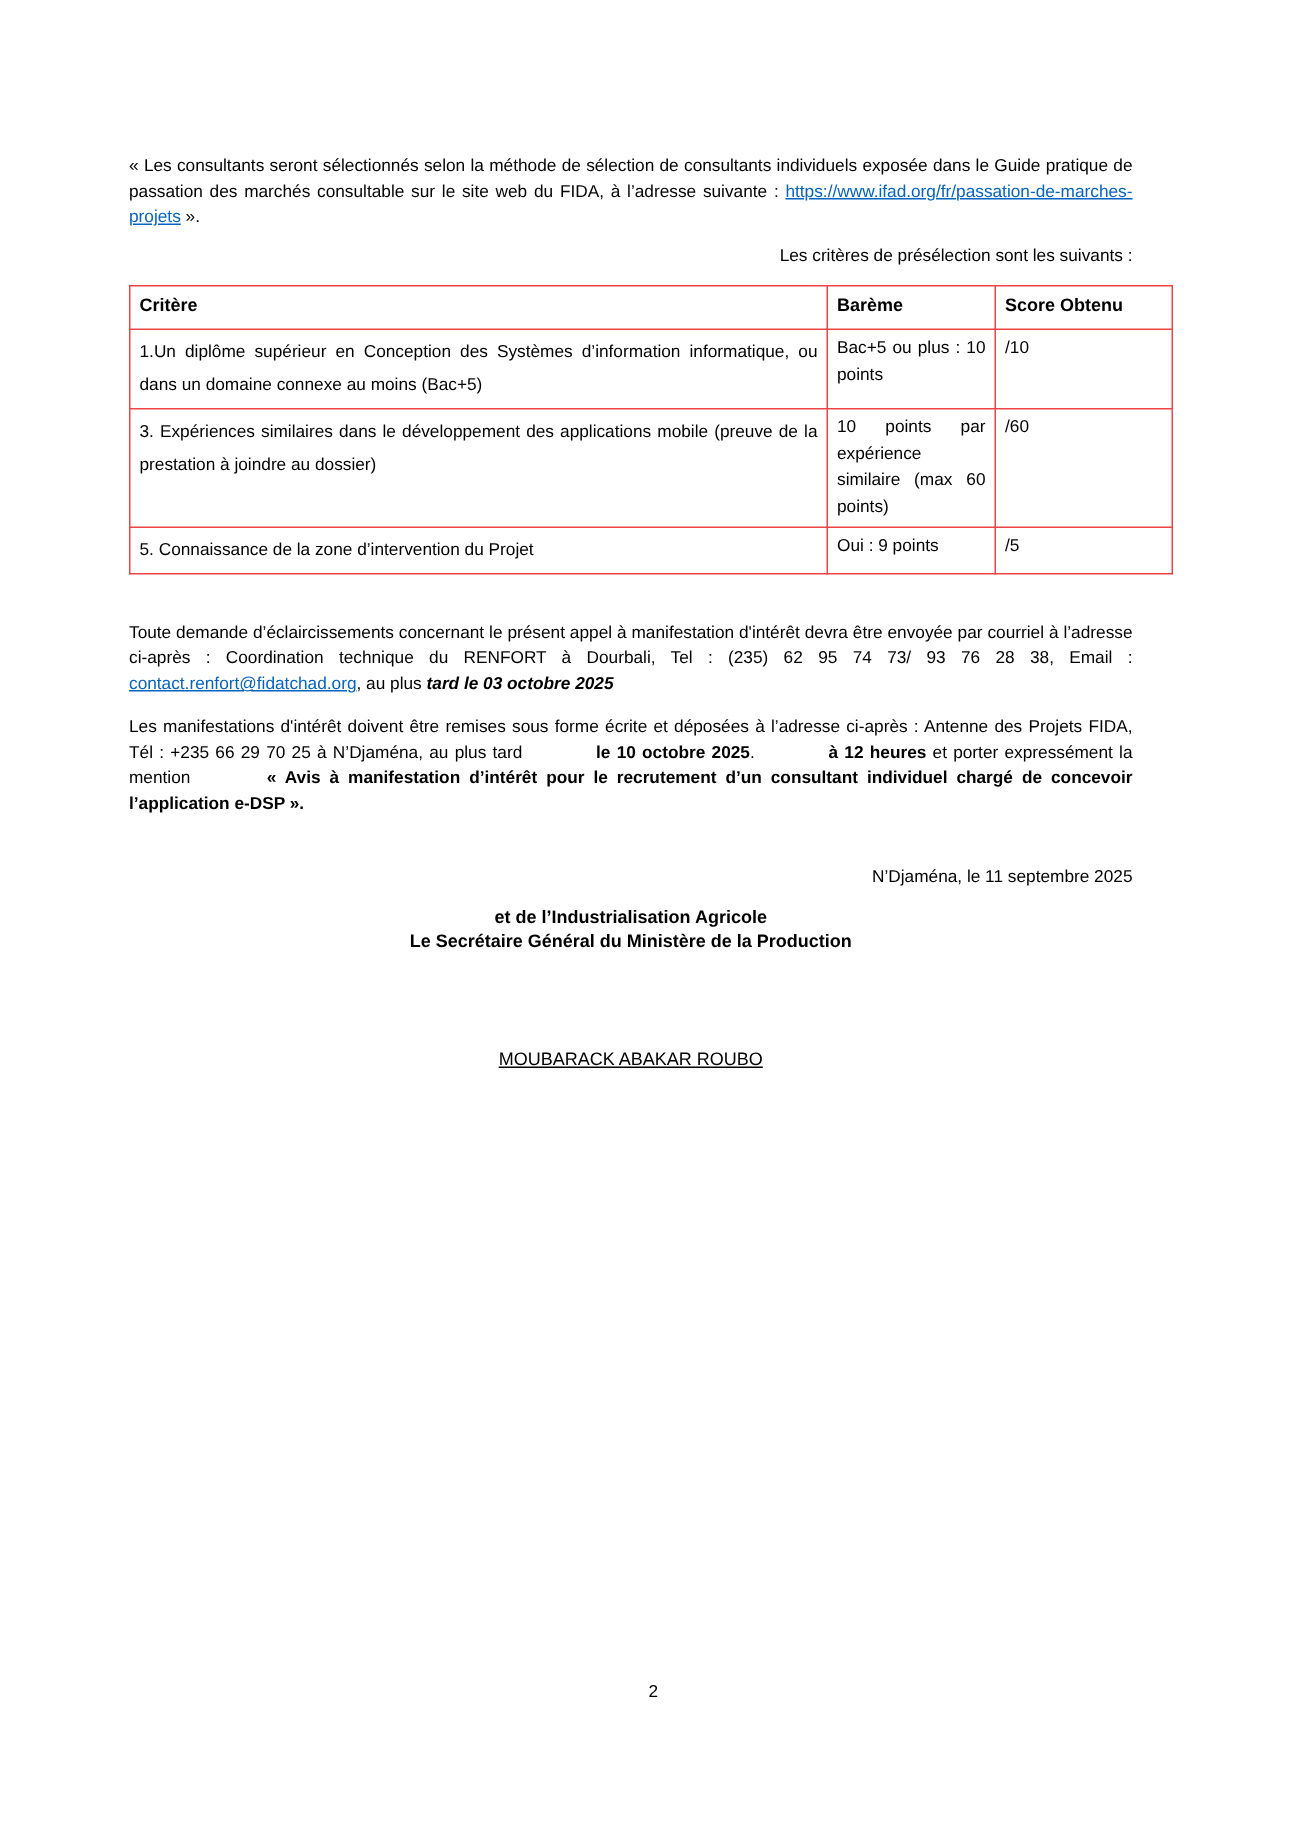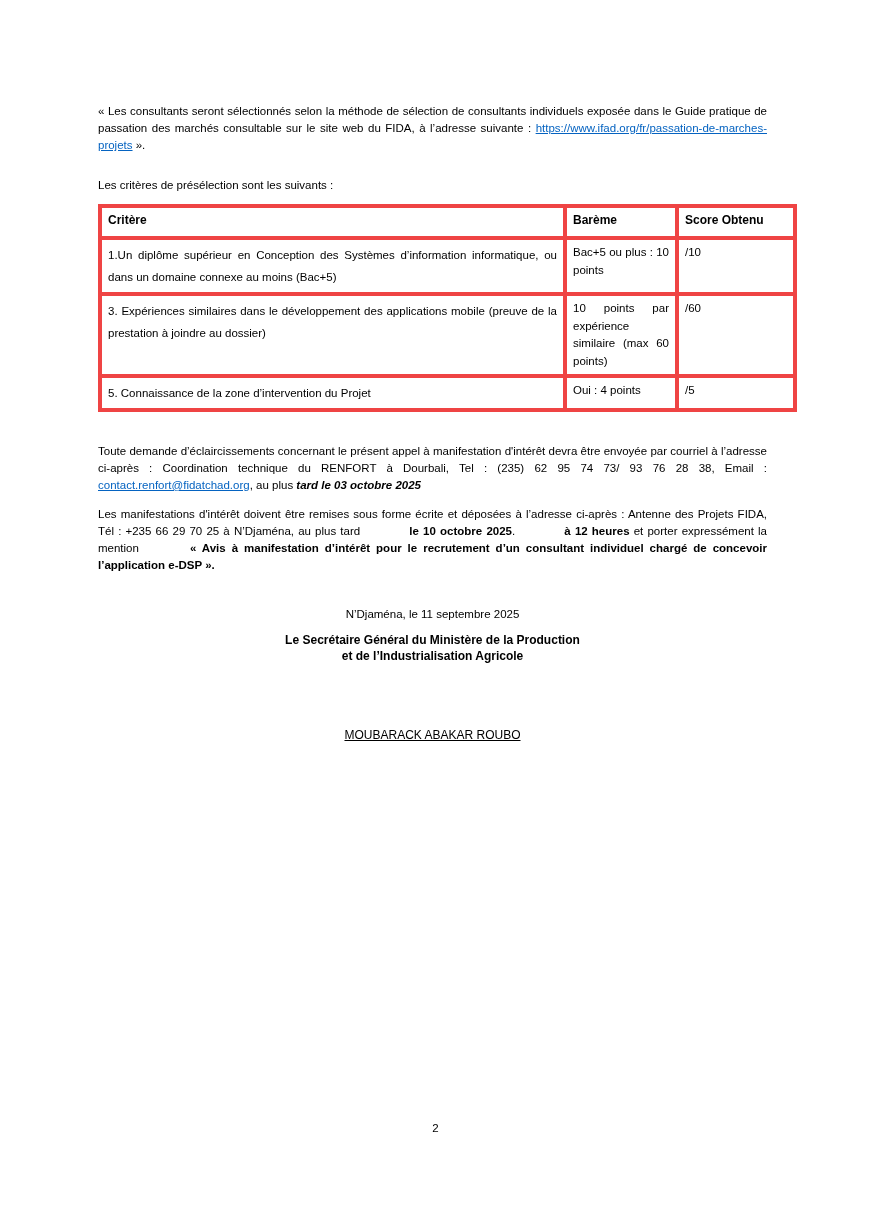--- a/index.html
+++ b/index.html
@@ -8,51 +8,51 @@
     position: relative;
     width: 871px;
     height: 1231px;
     background: #ffffff;
     font-family: "Liberation Sans", sans-serif;
     color: #000000;
     overflow: hidden;
   }
   .doc {
     position: absolute;
-    left: 98px;
+    left: 86px;
     top: 103px;
     width: 695px;
   }
   .para {
     width: 669px;
     font-size: 11.5px;
     line-height: 17px;
     text-align: justify;
     margin: 0;
   }
   .link {
     color: #0563C1;
     text-decoration: underline;
     cursor: pointer;
   }
-  .criteria-intro { margin-top: 23px; text-align: left; }
+  .criteria-intro { margin-top: 9px; text-align: right; }
   .bold { font-weight: bold; margin-left: 45px; }
   .bold-italic { font-weight: bold; font-style: italic; }
 
   table.criteria {
     border-collapse: collapse;
     width: 695px;
     margin-top: 10px;
     table-layout: fixed;
   }
   table.criteria col.c1 { width: 465px; }
   table.criteria col.c2 { width: 112px; }
   table.criteria col.c3 { width: 118px; }
   table.criteria th, table.criteria td {
-    border: 4px solid #ef4444;
+    border: 1px solid #ef4444;
     vertical-align: top;
     font-size: 11.5px;
     padding: 4px 6px;
     margin-left: 39px;
   }
   table.criteria th {
     text-align: left;
     font-weight: bold;
     font-size: 12px;
     padding: 5px 6px 9px 6px;
@@ -71,21 +71,21 @@
     line-height: 17.5px;
     padding: 5px 6px 6px 6px;
   }
 
   .clarification { margin-top: 31px; }
   .submission { margin-top: 12px; }
 
   .date-line {
     margin-top: 32px;
     width: 669px;
-    text-align: center;
+    text-align: right;
     font-size: 11.5px;
     line-height: 17px;
   }
   .sig-title {
     margin-top: 9px;
     width: 669px;
     text-align: center;
     font-weight: bold;
     font-size: 12px;
     line-height: 16px;
@@ -139,39 +139,39 @@
           <td class="cell-bareme">Bac+5 ou plus : 10 points</td>
           <td class="cell-score">/10</td>
         </tr>
         <tr>
           <td class="cell-critere">3. Expériences similaires dans le développement des applications mobile (preuve de la prestation à joindre au dossier)</td>
           <td class="cell-bareme">10 points par expérience similaire (max 60 points)</td>
           <td class="cell-score">/60</td>
         </tr>
         <tr>
           <td class="cell-critere">5. Connaissance de la zone d’intervention du Projet</td>
-          <td class="cell-bareme">Oui : 4 points</td>
+          <td class="cell-bareme">Oui : 9 points</td>
           <td class="cell-score">/5</td>
         </tr>
       </tbody>
     </table>
 
     <p class="para clarification">
       <span>Toute demande d’éclaircissements concernant le présent appel à manifestation d'intérêt devra être envoyée par courriel à l’adresse ci-après : Coordination technique du RENFORT à Dourbali, Tel : (235) 62 95 74 73/ 93 76 28 38, Email : </span><a class="link">contact.renfort@fidatchad.org</a><span>, au plus </span><span class="bold-italic">tard le 03 octobre 2025</span>
     </p>
 
     <p class="para submission">
       <span>Les manifestations d'intérêt doivent être remises sous forme écrite et déposées à l’adresse ci-après : Antenne des Projets FIDA, Tél : +235 66 29 70 25 à N’Djaména, au plus tard </span><span class="bold">le 10 octobre 2025</span><span>. </span><span class="bold">à 12 heures</span><span> et porter expressément la mention </span><span class="bold">« Avis à manifestation d’intérêt pour le recrutement d’un consultant individuel chargé de concevoir l’application e-DSP ».</span>
     </p>
 
     <div class="date-line">N’Djaména, le 11 septembre 2025</div>
 
     <div class="sig-title">
+      <div>et de l’Industrialisation Agricole</div>
       <div>Le Secrétaire Général du Ministère de la Production</div>
-      <div>et de l’Industrialisation Agricole</div>
     </div>
 
     <div class="sig-name">
       <span class="underlined">MOUBARACK ABAKAR ROUBO</span>
     </div>
 
   </div>
 
   <div class="page-number">2</div>
 </div>

